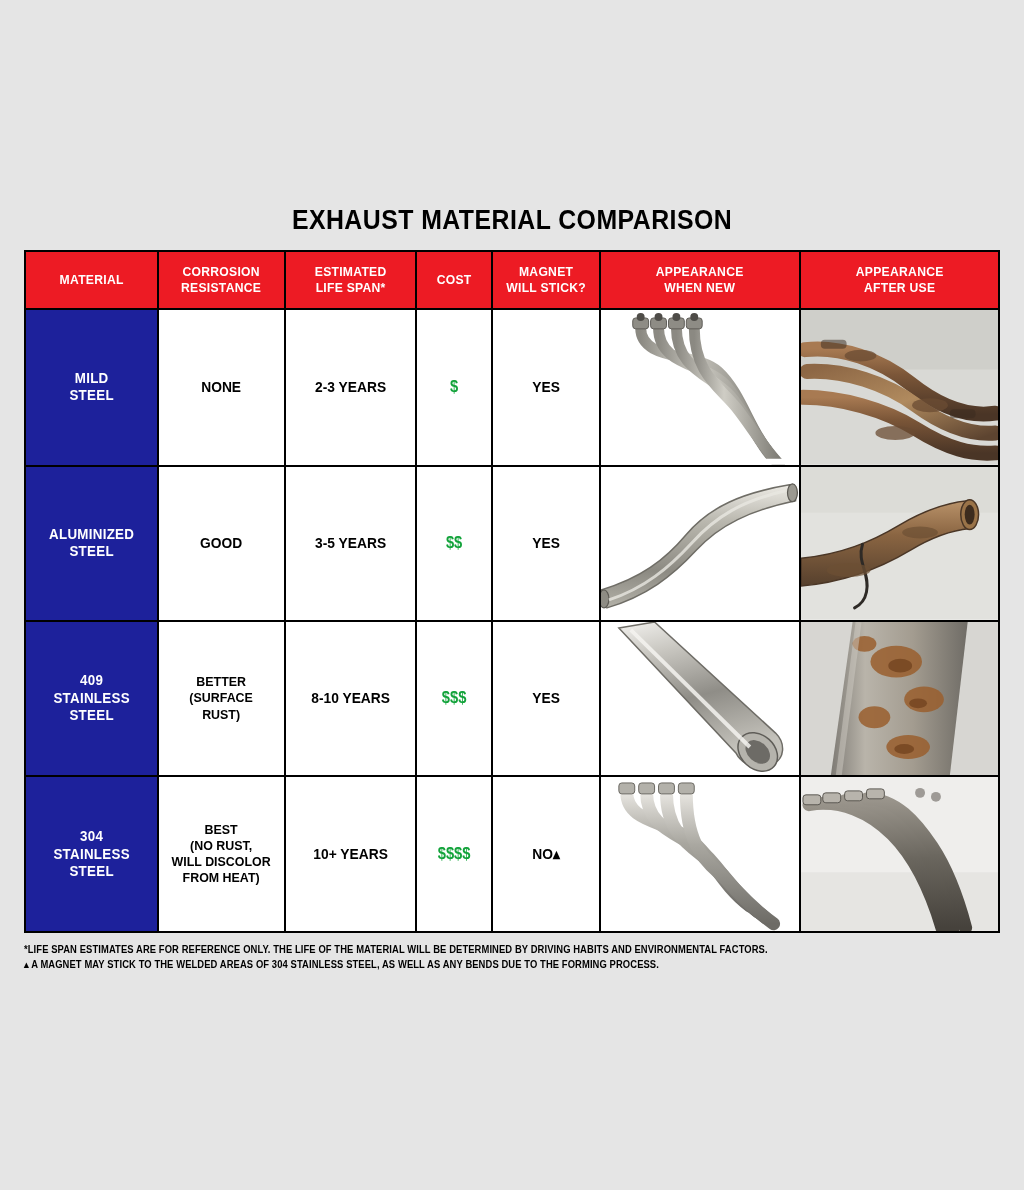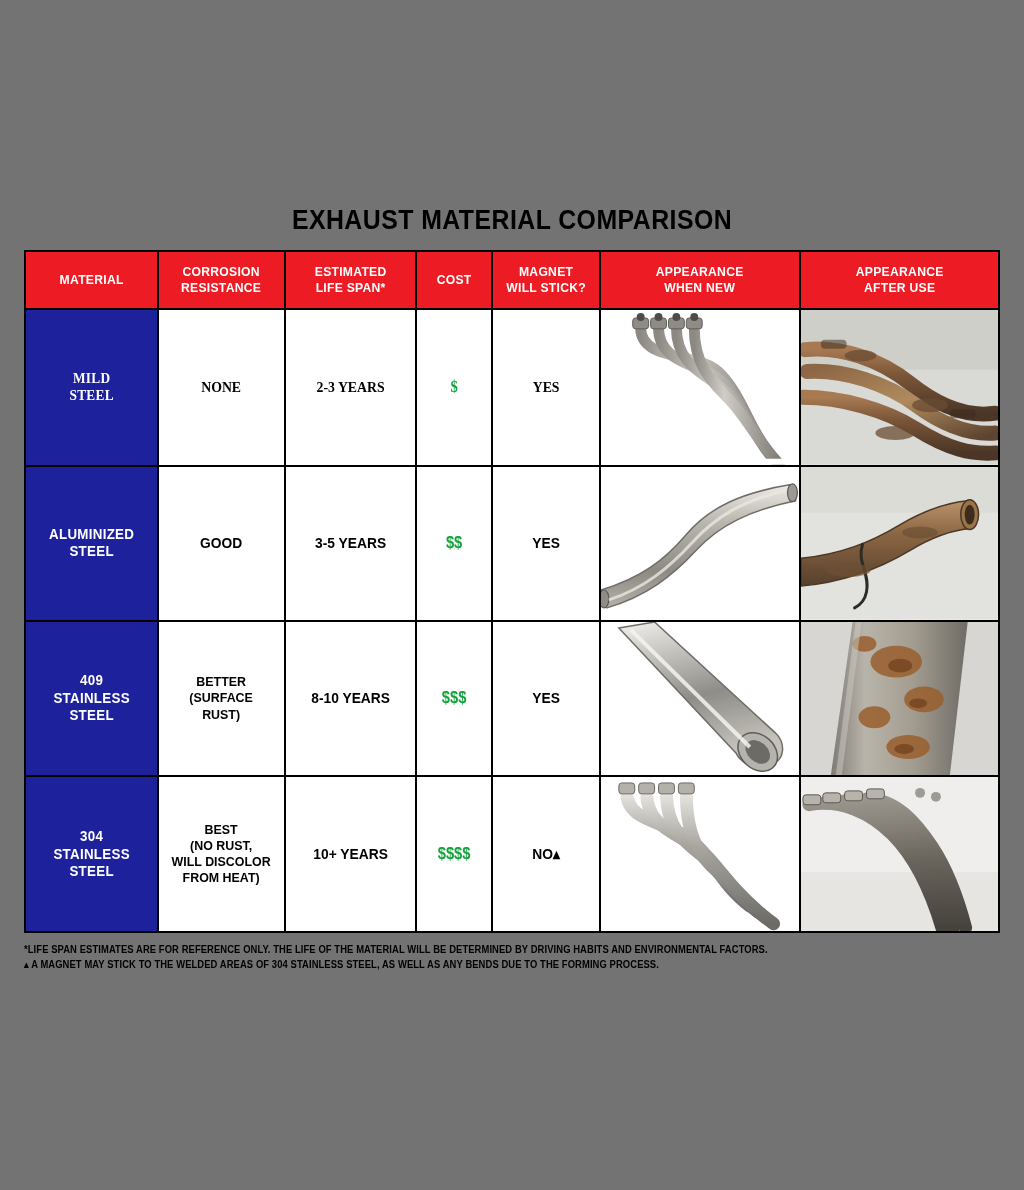--- a/index.html
+++ b/index.html
@@ -12,21 +12,21 @@
     height: 1190px;
     font-family: "Liberation Sans", sans-serif;
     color: #000;
     position: relative;
   }
   #page {
     position: absolute;
     left: 0; top: 0;
     width: 1024px;
     height: 1190px;
-    background: #737373;
+    background: #e5e5e5;
   }
   #chart-wrap {
     position: absolute;
     left: 24px;
     top: 205px;
     width: 976px;
   }
   .chart-title {
     text-align: center;
     font-family: "Liberation Sans", sans-serif;
@@ -94,21 +94,21 @@
     overflow: hidden;
     background: #ffffff;
   }
   .imgbox {
     width: 100%;
     height: 100%;
     position: relative;
     overflow: hidden;
     display: block;
   }
-  .r1 { height: 156px; font-family: Liberation Serif, serif; }
+  .r1 { height: 156px; }
   .r2 { height: 154px; margin-left: 36px; }
   .r3 { height: 155px; padding-left: 47px; }
   .r4 { height: 155px; }
 
   
   svg.photo { display:block; width:100%; height:100%; }
 
   .footnotes {
     margin-top: 10px;
     font-family: "Liberation Sans", sans-serif;

